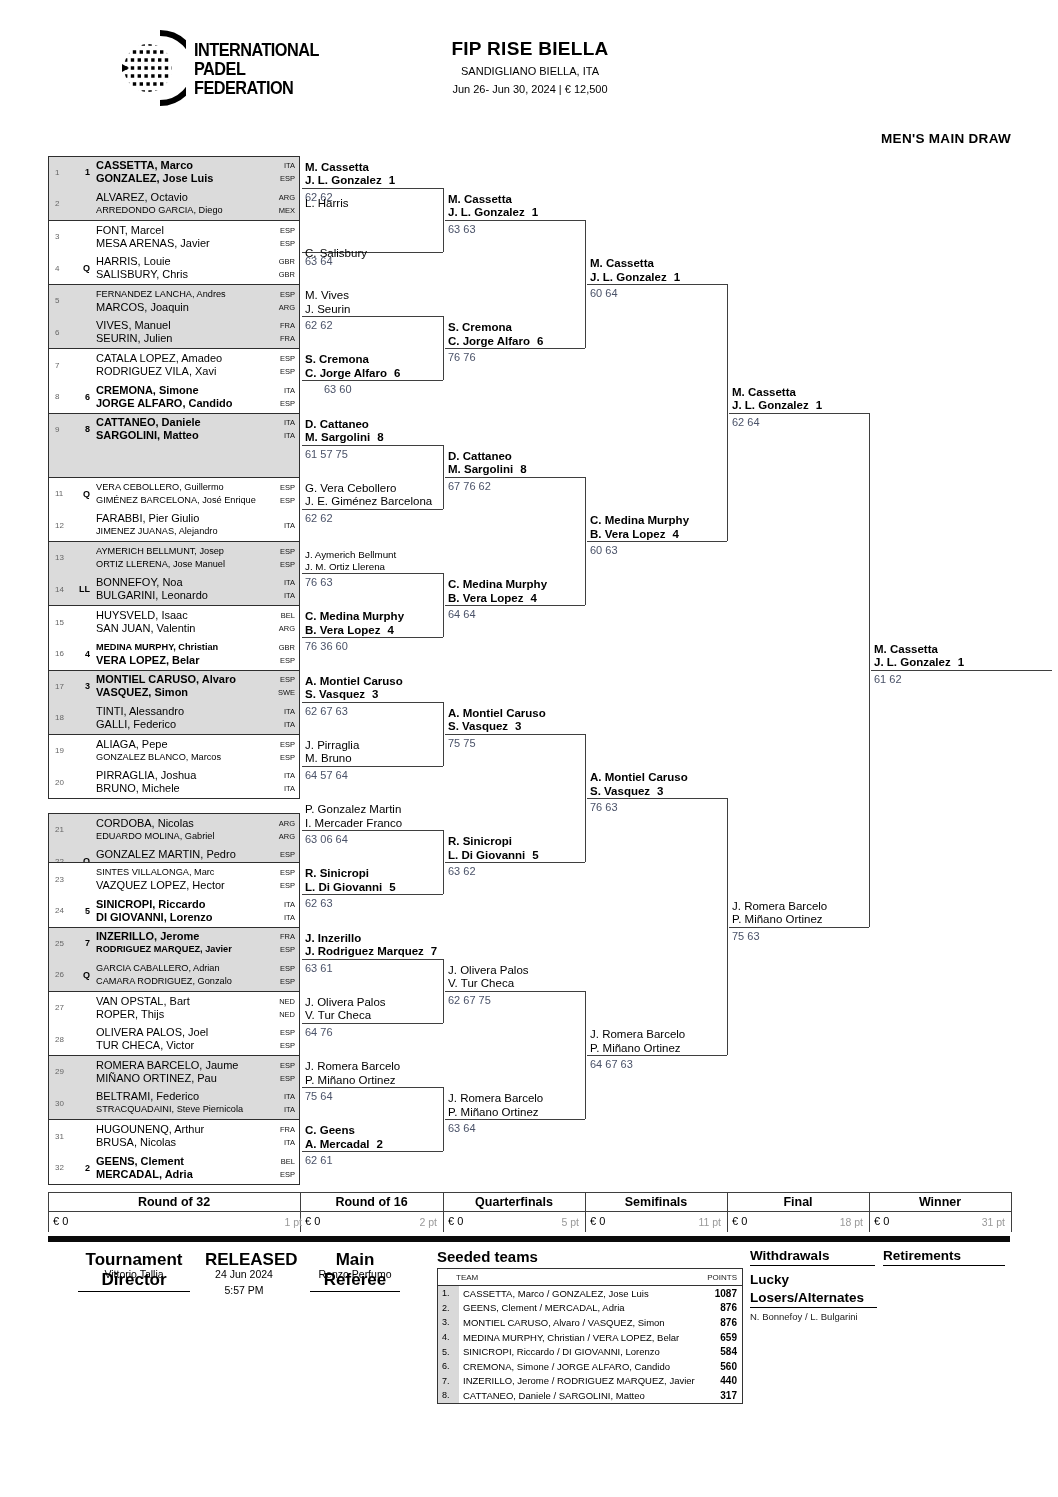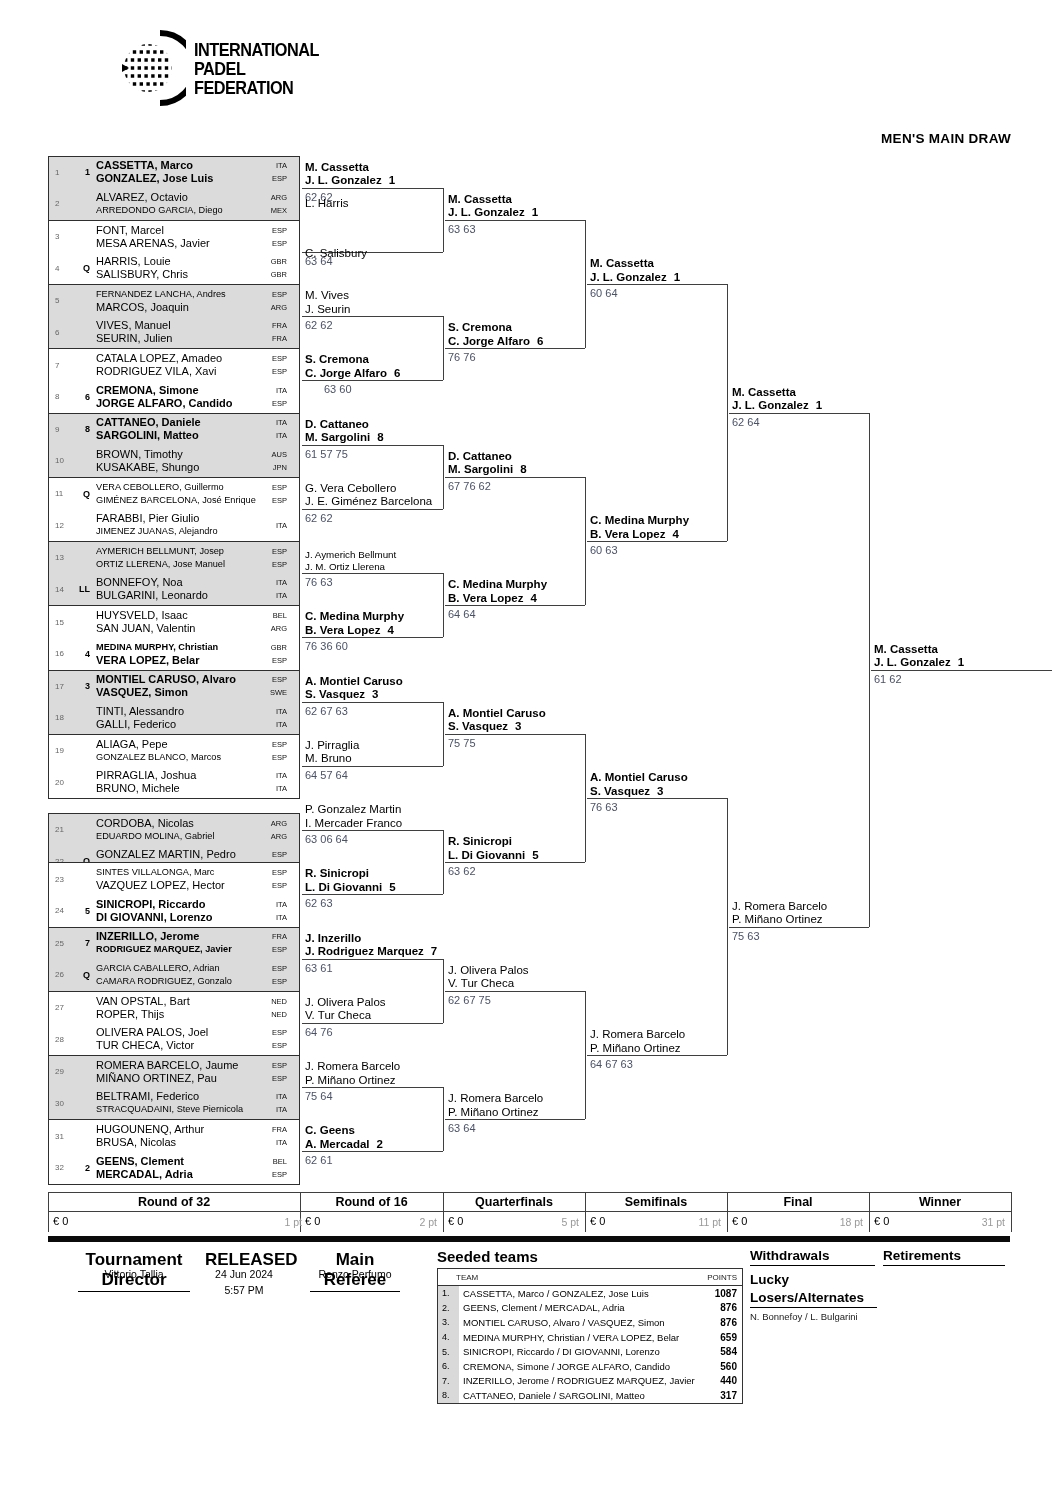--- a/index.html
+++ b/index.html
@@ -19,21 +19,21 @@
   
   .match{position:absolute;left:48px;width:252px;border:1px solid #2e2e2e;box-sizing:border-box;background:#fff;}
   .match.g{background:#dbdbdb;}
   .team{display:flex;align-items:center;height:50%;}
   .tnum{width:20px;padding-left:6px;font-size:8px;color:#666;flex:none;}
   .tmark{width:15px;margin-right:6px;font-size:9px;font-weight:700;text-align:right;flex:none;}
   .tnames{flex:1;min-width:0;}
   .nm{font-size:11px;line-height:13px;white-space:nowrap;}
   .nm.small{font-size:9.2px;}
   .team.sd .nm{font-weight:700;}
-  .tcodes{width:26px;text-align:right;padding-right:12px;flex:none;}
+  .tcodes{width:26px;text-align:right;padding-right:4px;flex:none;}
   .tcodes div{font-size:7.5px;line-height:13px;color:#111;}
 
   
   .bn{position:absolute;display:flex;flex-direction:column;justify-content:flex-end;height:29px;}
   .bn .l{font-size:11.5px;line-height:13.5px;white-space:nowrap;}
   .bn.small .l{font-size:9.8px;line-height:12px;}
   .bn.b .l{font-weight:700;}
   .seed{margin-left:7px;}
   .sc{position:absolute;font-size:11px;color:#4a5268;white-space:nowrap;}
   .hl{position:absolute;border-top:1px solid #3f3f3f;height:0;}
@@ -86,20 +86,25 @@
       <path d="M38,3 a35,35 0 0 1 0,70" fill="none" stroke="#000" stroke-width="6"></path>
       <path d="M7,38 l-7,-4 l0,8 z" fill="#000"></path>
     </svg>
     <div class="org-text">
       <div>INTERNATIONAL</div>
       <div>PADEL</div>
       <div>FEDERATION</div>
     </div>
   </div>
 
+  <div id="titleblock">
+    <div class="t1">FIP RISE BIELLA</div>
+    <div class="t2">SANDIGLIANO BIELLA, ITA</div>
+    <div class="t3">Jun 26- Jun 30, 2024   |   € 12,500</div>
+  </div>
 
   <div id="drawtitle">MEN'S MAIN DRAW</div>
 
   <div id="bracket">
       <div class="match g" style="top: 155.5px; height: 65.25px;">
         <div class="team sd">
           <span class="tnum">1</span>
           <span class="tmark">1</span>
           <div class="tnames">
             <div class="nm">CASSETTA, Marco</div>
@@ -205,32 +210,20 @@
         <div class="team sd">
           <span class="tnum">9</span>
           <span class="tmark">8</span>
           <div class="tnames">
             <div class="nm">CATTANEO, Daniele</div>
             <div class="nm">SARGOLINI, Matteo</div>
           </div>
           <div class="tcodes">
             <div>ITA</div>
             <div>ITA</div>
-          </div>
-        </div>
-        <div class="team">
-          <span class="tnum">10</span>
-          <span class="tmark"></span>
-          <div class="tnames">
-            <div class="nm">BROWN, Timothy</div>
-            <div class="nm">KUSAKABE, Shungo</div>
-          </div>
-          <div class="tcodes">
-            <div>AUS</div>
-            <div>JPN</div>
           </div>
         </div>
       </div>
       <div class="match" style="top: 476.75px; height: 65.25px;">
         <div class="team">
           <span class="tnum">11</span>
           <span class="tmark">Q</span>
           <div class="tnames">
             <div class="nm small">VERA CEBOLLERO, Guillermo</div>
             <div class="nm small">GIMÉNEZ BARCELONA, José Enrique</div>

